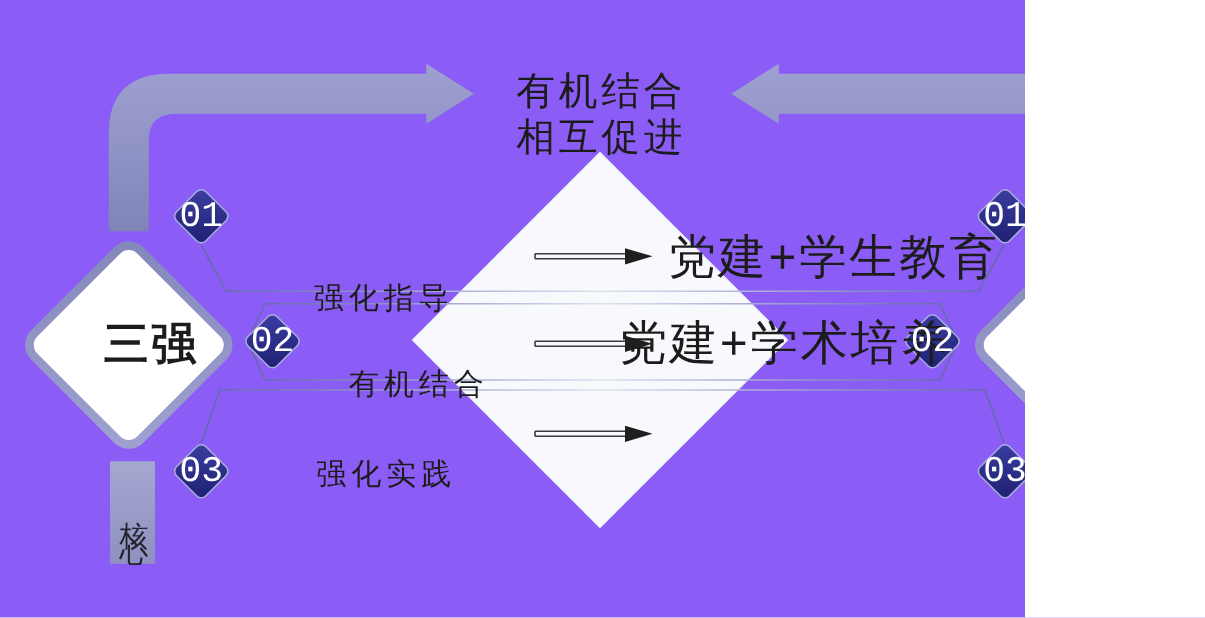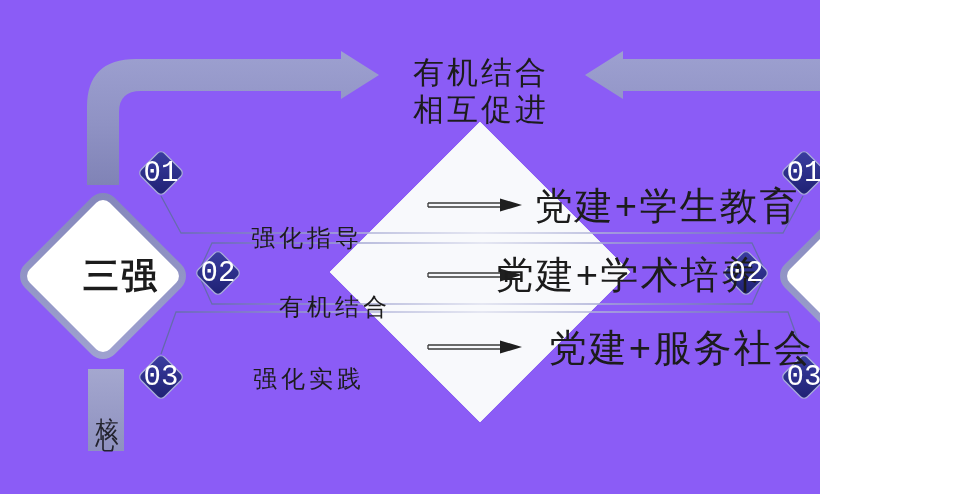--- a/index.html
+++ b/index.html
@@ -164,21 +164,20 @@
 
   <div class="title-line" style="top:52px;">有机结合</div>
   <div class="title-line" style="top:89px;">相互促进</div>
 
   <div class="txt row-label-left" style="left:307px;top:205px;">强化指导</div>
   <div class="txt row-label-left" style="left:335px;top:274px;">有机结合</div>
   <div class="txt row-label-left" style="left:309px;top:346px;text-align:center;">强化实践</div>
 
   <div class="txt row-label-right" style="left:667px;top:206px;">党建+学生教育</div>
   <div class="txt row-label-right" style="left:628px;top:275px;">党建+学术培养</div>
-  <div class="txt row-label-right" style="left:681px;top:348px;">党建+服务社会</div>
 
   <div class="badge-num" style="left:161px;top:173px;">01</div>
   <div class="badge-num" style="left:218px;top:273px;">02</div>
   <div class="badge-num" style="left:161px;top:377px;">03</div>
   <div class="badge-num" style="left:804px;top:173px;">01</div>
   <div class="badge-num" style="left:746px;top:273px;">02</div>
   <div class="badge-num" style="left:804px;top:377px;">03</div>
 
   <div class="txt diamond-label" style="left:104px;top:276px;">三强</div>
 

